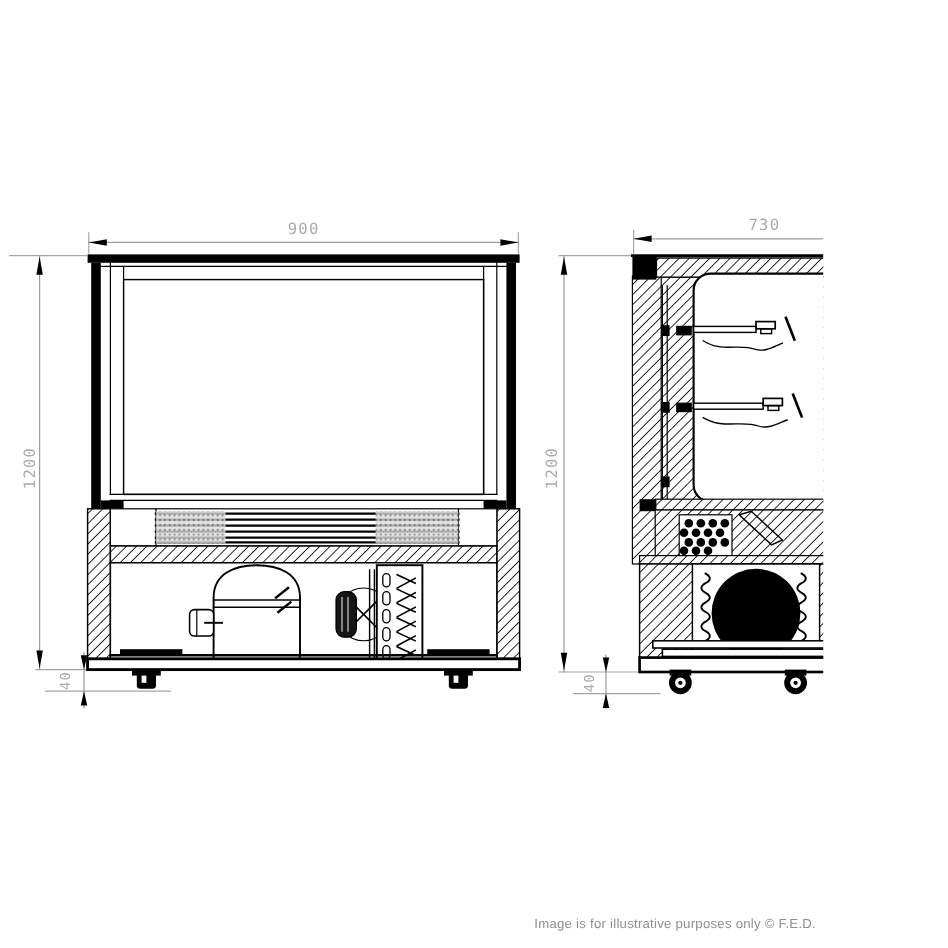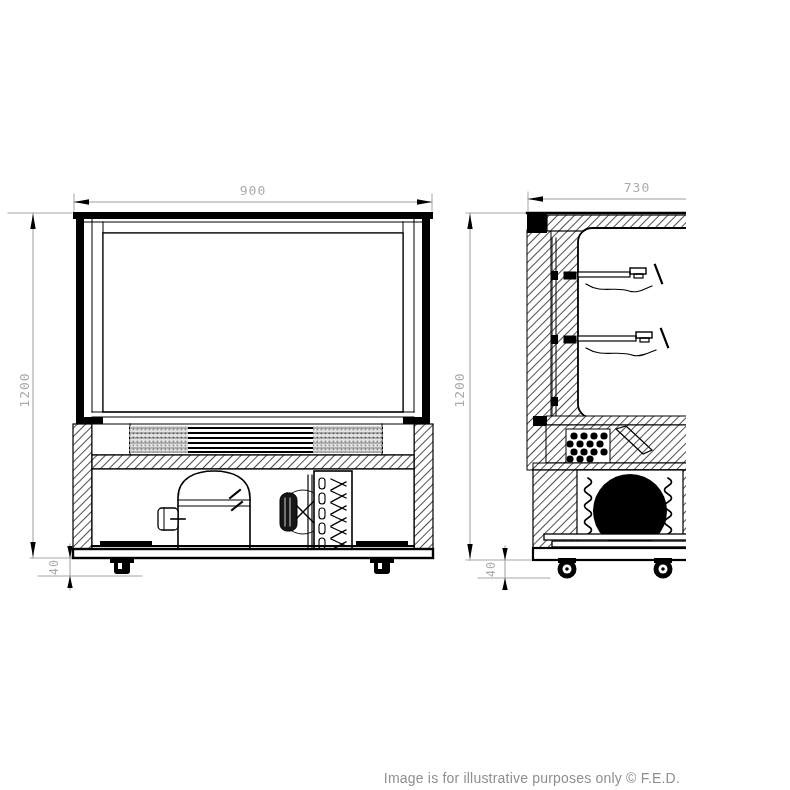--- a/index.html
+++ b/index.html
@@ -12,22 +12,22 @@
   }
   svg text.dim{
     font-family:"DejaVu Sans Mono",monospace;
     font-size:13px;
     letter-spacing:1px;
     fill:#ababab;
   }
   svg text.dim.small{font-size:11.5px;}
   .watermark{
     position:absolute;
-    right:6px;bottom:4px;
-    font-size:14px;
+    right:6px;bottom:14px;
+    font-size:11px;
     color:#8f8f8f;
     letter-spacing:.2px;
   }
 </style>
 </head>
 <body>
 
 <div class="canvas">
 <svg width="790" height="790" viewBox="0 0 790 790">
   <defs>

